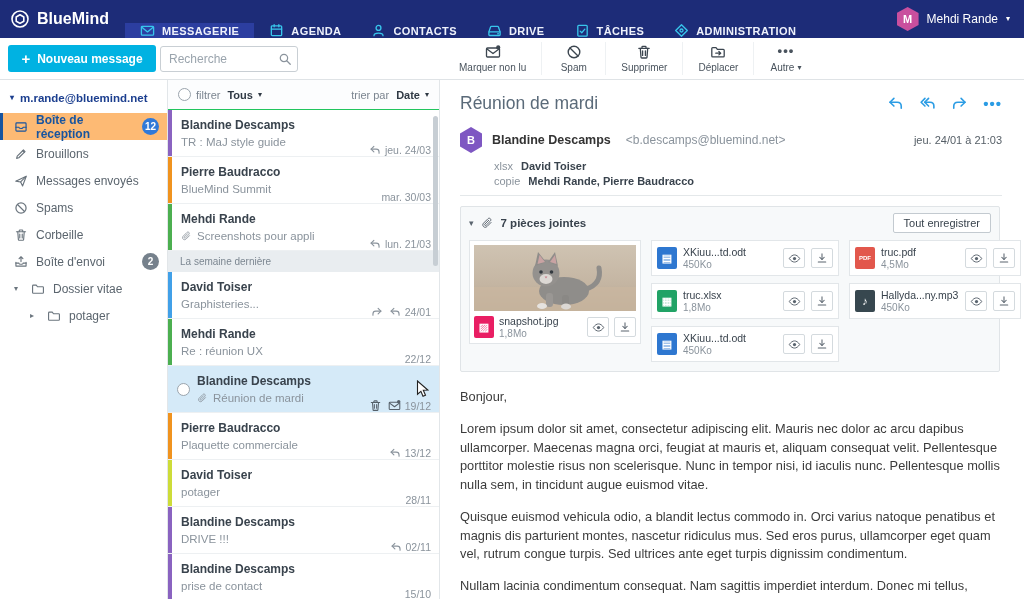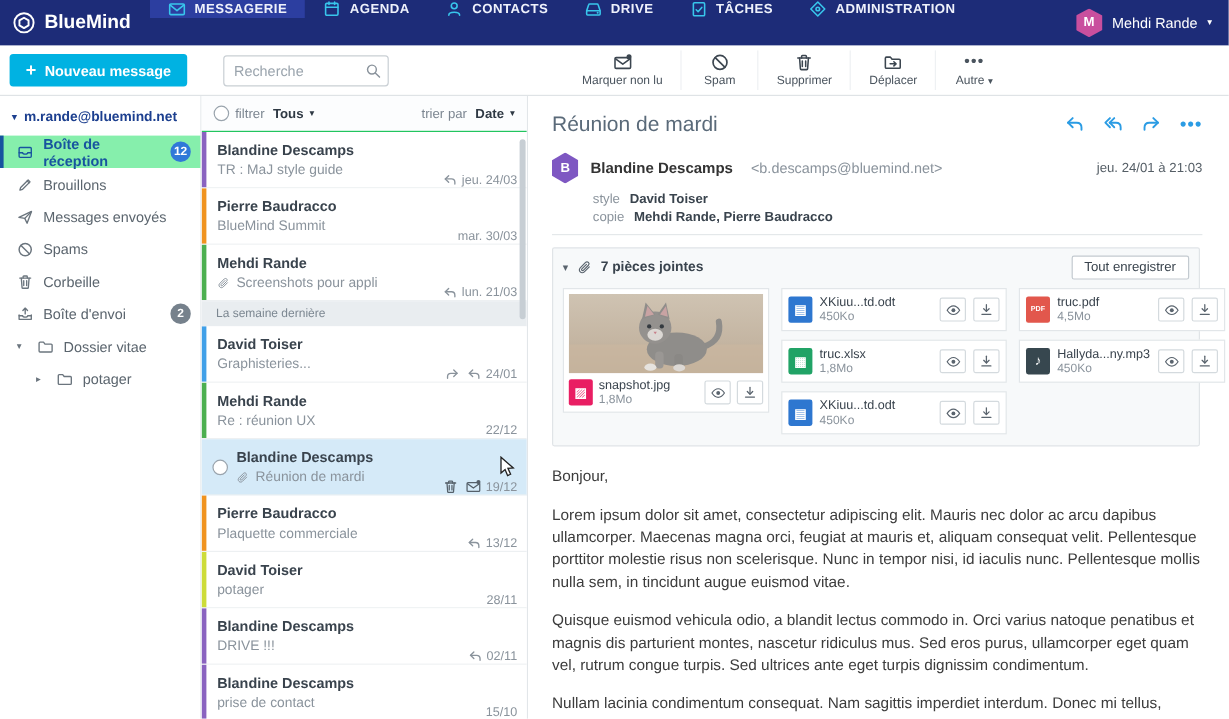--- a/index.html
+++ b/index.html
@@ -4,38 +4,38 @@
 <style>
   *{margin:0;padding:0;box-sizing:border-box}
   html,body{width:1024px;height:599px;overflow:hidden;background:#fff;
     font-family:"Liberation Sans",sans-serif;}
   .app{width:1024px;height:599px;display:flex;flex-direction:column;color:#3a4652;font-size:12px}
 
   
   .topnav{height:38px;flex:0 0 38px;background:#1d2c78;display:flex;align-items:stretch;color:#fff}
   .brand{display:flex;align-items:center;gap:7px;padding:0 16px 0 10px;font-size:16px;font-weight:bold}
   .brand svg{color:#fff}
-  .navitems{display:flex;align-items:flex-start}
+  .navitems{display:flex;align-items:flex-end}
   .navitem{display:flex;align-items:center;gap:7px;padding:0 15px;font-size:11px;font-weight:bold;
     letter-spacing:.4px;color:#eef1fb;cursor:pointer}
   .navitem.active{background:#2c3ea0}
   .navitem svg{color:#38c6ec}
   .tn-spacer{flex:1}
   .user{display:flex;align-items:center;gap:8px;padding:0 14px;font-size:12px;cursor:pointer}
   .hex{width:22px;height:24px;clip-path:polygon(50% 0,100% 25%,100% 75%,50% 100%,0 75%,0 25%);
     display:flex;align-items:center;justify-content:center;color:#fff;font-weight:bold;font-size:11px;flex:0 0 22px}
   .caret{font-size:8px;line-height:1}
 
   
   .toolbar{height:42px;flex:0 0 42px;background:#fff;border-bottom:1px solid #dfe3e6;display:flex;align-items:center}
   .btn-new{margin-left:8px;width:148px;height:27px;background:#00b2e2;color:#fff;border:none;border-radius:3px;
     font-size:12px;font-weight:bold;display:flex;align-items:center;justify-content:center;gap:7px;cursor:pointer;
     font-family:"Liberation Sans",sans-serif}
   .btn-new .plus{font-size:15px;font-weight:bold}
-  .search{margin-left:30px;position:relative;width:138px}
+  .search{margin-left:4px;position:relative;width:138px}
   .search input{width:138px;height:26px;border:1px solid #c9cfd4;border-radius:3px;padding:0 24px 0 8px;
     font-size:12px;color:#444;font-family:"Liberation Sans",sans-serif;outline:none}
   .search input::placeholder{color:#9aa4ad}
   .search .sic{position:absolute;right:6px;top:6px;color:#8a939c}
   .actions{display:flex;align-items:center;margin-left:146px}
   .action{display:flex;flex-direction:column;align-items:center;justify-content:center;gap:2px;
     padding:2px 15px;font-size:10px;color:#4a545e;cursor:pointer;border-left:1px solid #eef1f3;min-width:64px}
   .action:first-child{border-left:none}
   .action svg{color:#3c4650}
   .action .dots{font-size:13px;font-weight:bold;letter-spacing:1px;line-height:14px;height:16px}
@@ -43,21 +43,21 @@
 
   
   .main{flex:1;display:flex;min-height:0}
 
   
   .sidebar{width:168px;flex:0 0 168px;border-right:1px solid #e2e6e9;background:#fff;padding-top:4px}
   .account{display:flex;align-items:center;gap:6px;padding:8px 10px 9px;color:#1c3f8f;font-weight:bold;font-size:11.5px;cursor:pointer}
   .folder{display:flex;align-items:center;gap:8px;height:27px;padding:0 8px 0 11px;color:#5b656e;font-size:12px;
     cursor:pointer;border-left:3px solid transparent}
   .folder svg{color:#6b757e;flex:0 0 14px}
-  .folder.selected{background:#86efac;color:#17549f;font-weight:bold;border-left-color:#17549f}
+  .folder.selected{background:#fdba74;color:#17549f;font-weight:bold;border-left-color:#17549f}
   .folder.selected svg{color:#17549f}
   .folder .fcaret{width:9px;font-size:8px;color:#6b757e;flex:0 0 9px}
   .folder.child{padding-left:27px}
   .badge{margin-left:auto;min-width:17px;height:17px;border-radius:9px;background:#3079d8;color:#fff;
     font-size:10px;font-weight:bold;display:flex;align-items:center;justify-content:center;padding:0 3px}
   .badge.gray{background:#76818c}
 
   
   .list{width:272px;flex:0 0 272px;border-right:1px solid #e2e6e9;position:relative;background:#fff;overflow:hidden}
   .listbar{height:30px;display:flex;align-items:center;gap:5px;padding:0 10px;border-bottom:1px solid #22c55e;
@@ -656,21 +656,21 @@
         </div>
       </div>
 
       <div class="from-row">
         <span class="hex" style="width: 24px; height: 26px; background: rgb(126, 87, 194);">B</span>
         <span class="from-name">Blandine Descamps</span>
         <span class="from-email">&lt;b.descamps@bluemind.net&gt;</span>
         <span class="from-date">jeu. 24/01 à 21:03</span>
       </div>
       <div class="meta">
-        <div><span class="mlbl">style</span>
+        <div><span class="mlbl">xlsx</span>
              <span class="mval">David Toiser</span></div>
         <div><span class="mlbl">copie</span>
              <span class="mval">Mehdi Rande, Pierre Baudracco</span></div>
       </div>
       <hr class="rule">
 
       <div class="att">
         <div class="att-head">
           <span class="tri">▾</span>
           <svg width="13" height="13">

